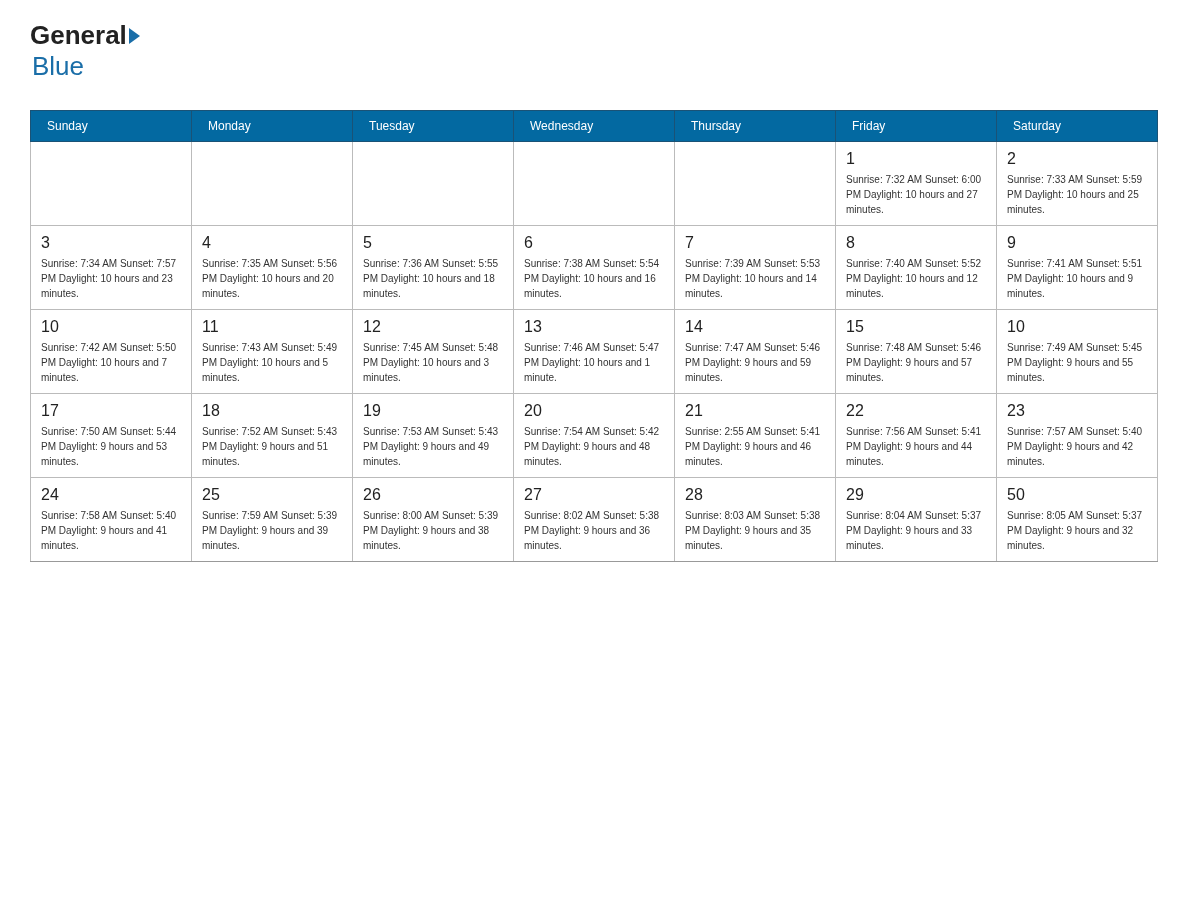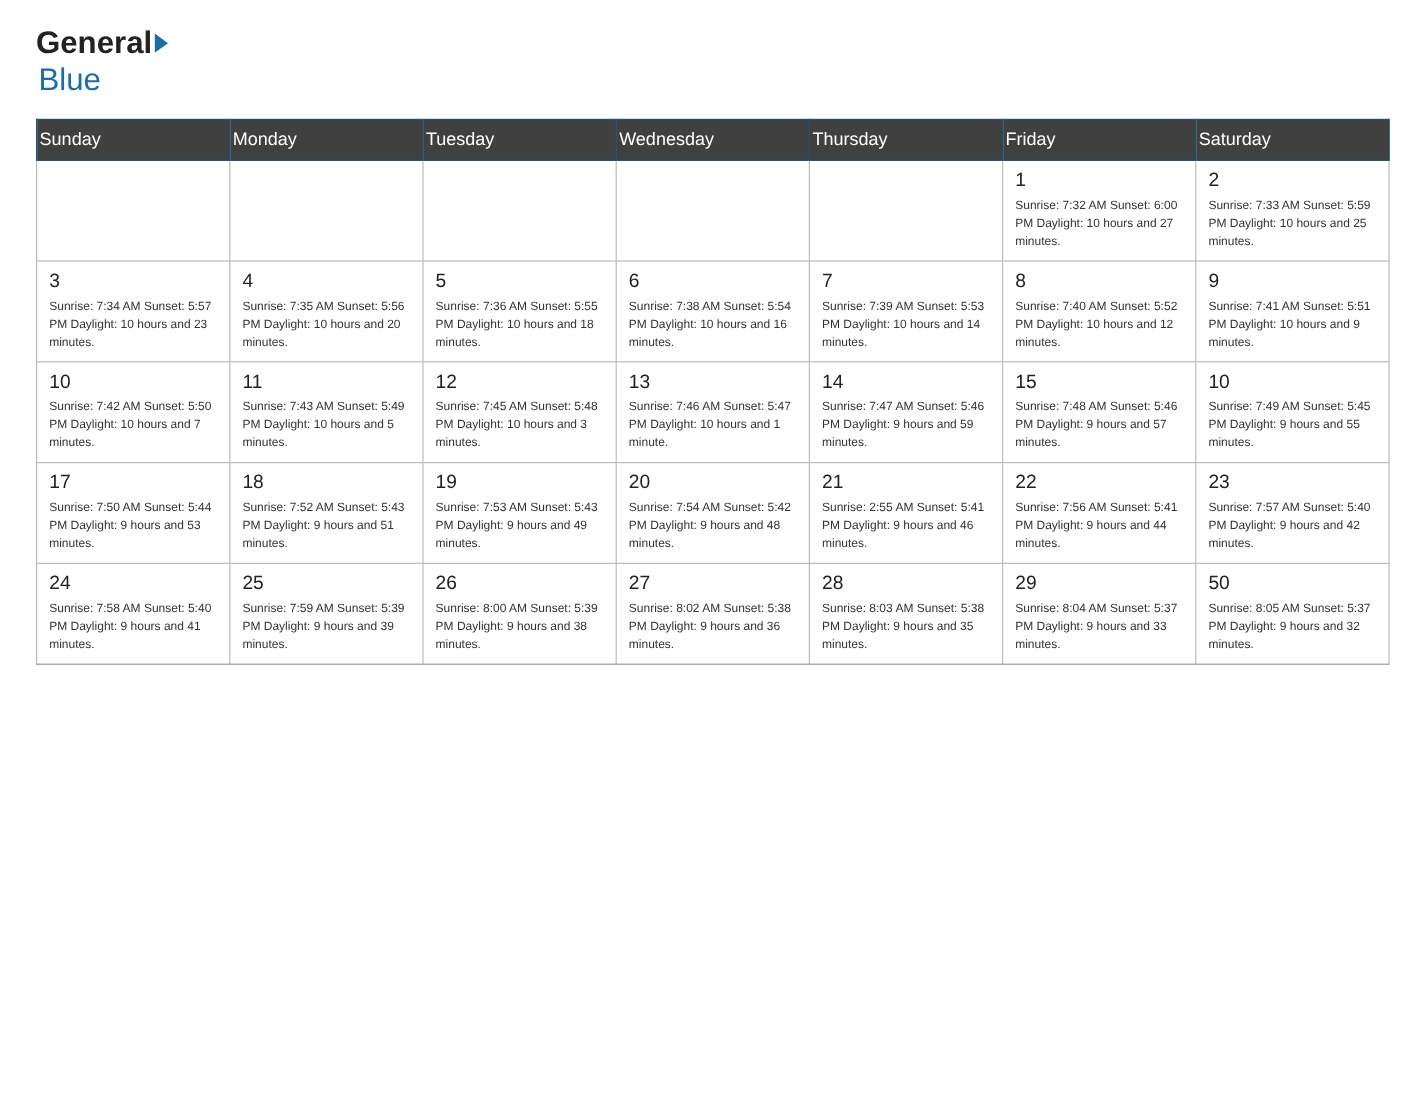--- a/index.html
+++ b/index.html
@@ -8,21 +8,21 @@
       background: #fff;
       color: #222;
       width: 1188px;
       min-height: 918px;
       padding: 20px 30px;
     }
     .header {
       display: flex;
       justify-content: space-between;
       align-items: center;
-      margin-bottom: 17px;
+      margin-bottom: 28px;
     }
     .logo {
       display: flex;
       flex-direction: column;
       align-items: flex-start;
     }
     .title-block {
       text-align: right;
     }
     .month-title {
@@ -35,25 +35,25 @@
       font-size: 22px;
       color: #444;
       margin-top: 4px;
     }
     .calendar {
       width: 100%;
       border-collapse: collapse;
       border: 1px solid #999;
     }
     .calendar th {
-      background-color: #404040;
+      background-color: #0369a1;
       color: #fff;
-      font-size: 15px;
+      font-size: 12px;
       font-weight: normal;
-      padding: 8px 2px;
+      padding: 8px 16px;
       text-align: left;
       border: 1px solid #1a5276;
     }
     .calendar td {
       vertical-align: top;
       padding: 8px 10px;
       border: 1px solid #bbb;
       width: 14.28%;
       min-height: 110px;
       font-size: 13px;
@@ -144,21 +144,21 @@
           <span class="day-number">2</span>
           <div class="day-info">Sunrise: 7:33 AM
 Sunset: 5:59 PM
 Daylight: 10 hours and 25 minutes.</div>
         </td>
       </tr>
       <tr>
         <td>
           <span class="day-number">3</span>
           <div class="day-info">Sunrise: 7:34 AM
-Sunset: 5:57 PM
+Sunset: 7:57 PM
 Daylight: 10 hours and 23 minutes.</div>
         </td>
         <td>
           <span class="day-number">4</span>
           <div class="day-info">Sunrise: 7:35 AM
 Sunset: 5:56 PM
 Daylight: 10 hours and 20 minutes.</div>
         </td>
         <td>
           <span class="day-number">5</span>

